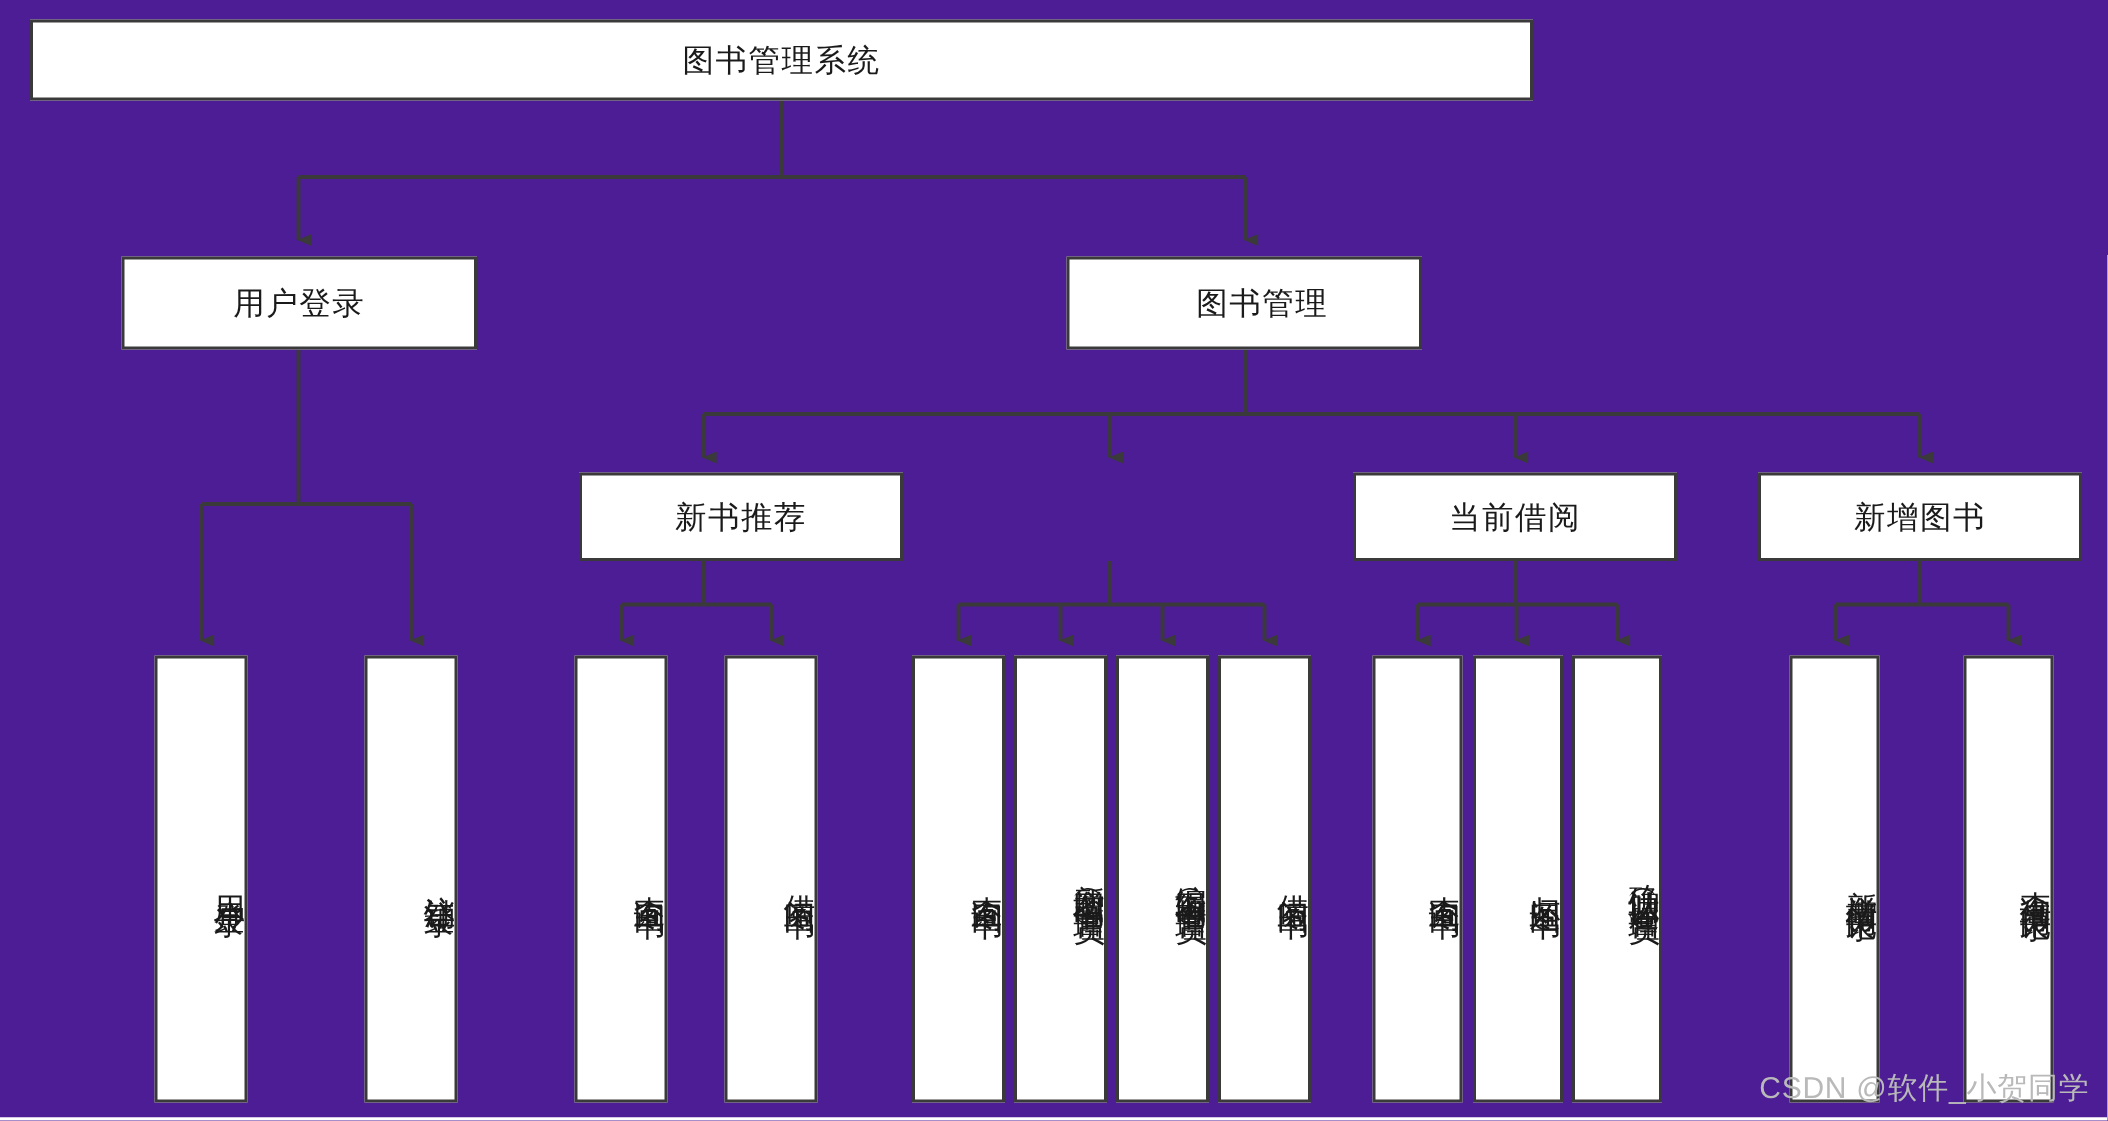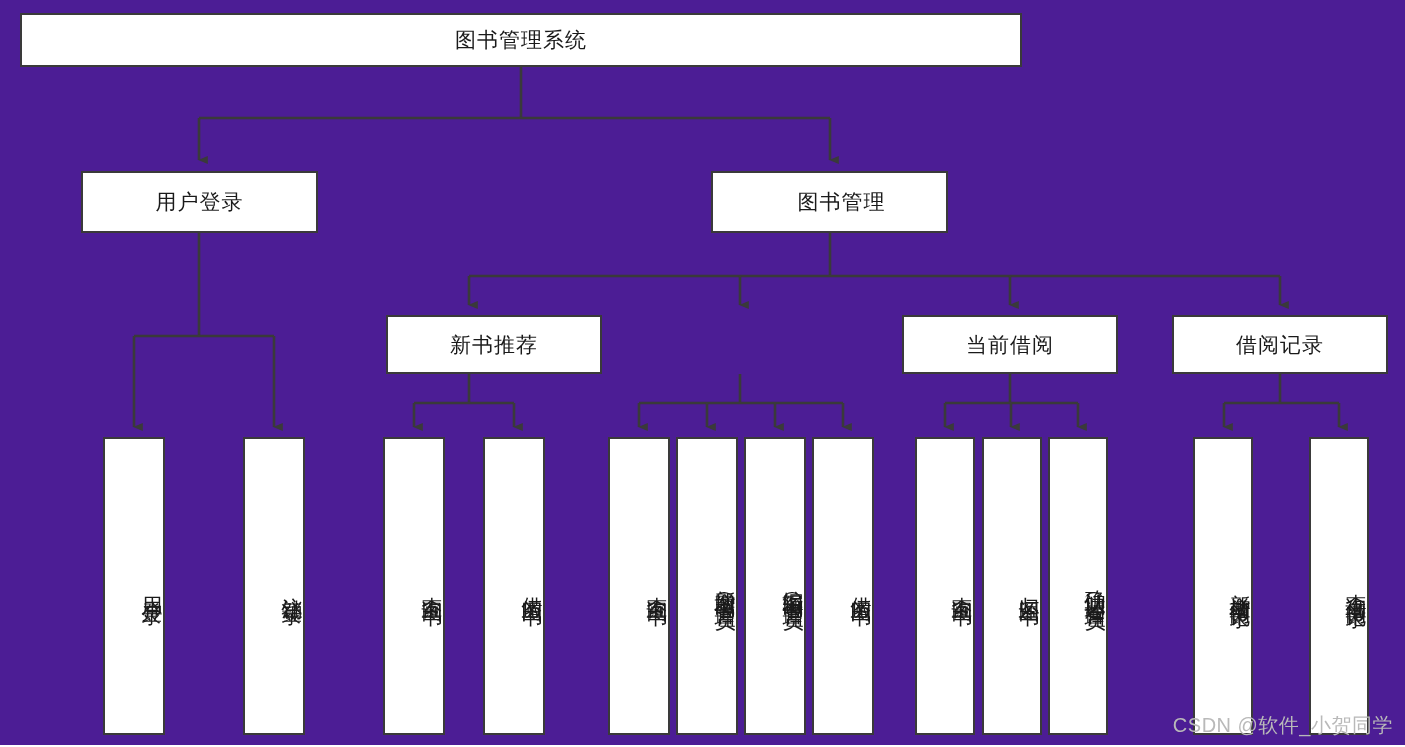--- a/index.html
+++ b/index.html
@@ -136,21 +136,21 @@
     <span>图书管理</span>
   </div>
 
   <div class="node horiz" style="left:362px; top:315px; width:216px; height:59px;margin-left:24px;">
     <span>新书推荐</span>
   </div>
   <div class="node horiz" style="left:902px; top:315px; width:216px; height:59px;">
     <span>当前借阅</span>
   </div>
   <div class="node horiz" style="left:1172px; top:315px; width:216px; height:59px;">
-    <span>借阅记录</span>
+    <span>新增图书</span>
   </div>
 
   <div class="node vert" style="left:103px; top:437px; width:62px; height:298px;">
     <span>用户登录</span>
   </div>
   <div class="node vert" style="left:243px; top:437px; width:62px; height:298px;">
     <span>注销登录</span>
   </div>
 
   <div class="node vert" style="left:383px; top:437px; width:62px; height:298px;">

